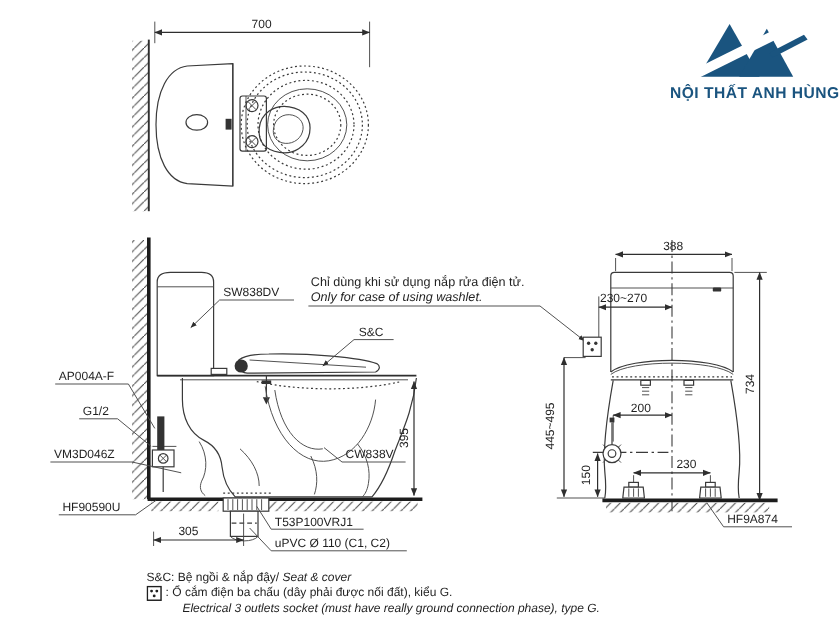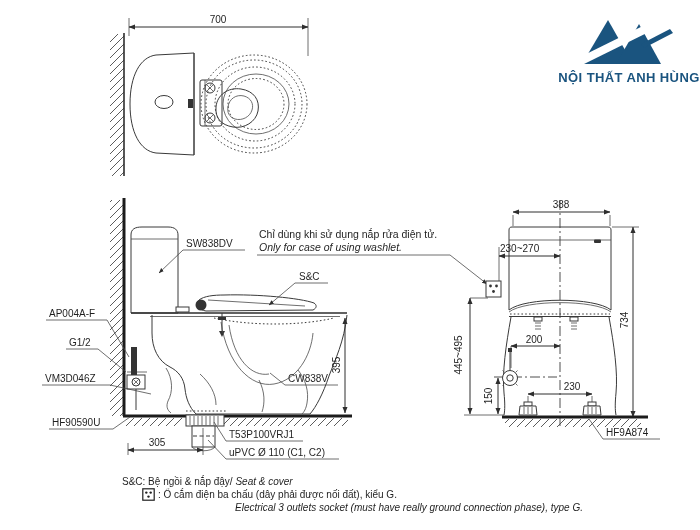--- a/index.html
+++ b/index.html
@@ -21,23 +21,23 @@
   .fdark{fill:#333333;stroke:none;}
   .t{font:10px "Liberation Sans",sans-serif;fill:#1f1f1f;}
   .tb{font:10.5px "Liberation Sans",sans-serif;fill:#1f1f1f;}
   .ti{font-style:italic;}
   .mid{text-anchor:middle;}
   .logo-fill{fill:#1a547f;}
   .brandt{font:bold 13px "Liberation Sans",sans-serif;letter-spacing:0.4px;fill:#1a547f;text-anchor:middle;}
   
   .notes{position:absolute;left:122px;top:475px;width:560px;color:#1f1f1f;font-size:10px;line-height:13px;}
   .nline{white-space:nowrap;}
-  .n2{margin-left:20px;display:flex;align-items:center;gap:3px;}
-  .n3{margin-left:14px;}
-  .it{font-style:italic;text-align:center;}
+  .n2{margin-left:0;display:flex;align-items:center;gap:3px;}
+  .n3{margin-left:30px;}
+  .it{font-style:italic;}
   .sock{flex:0 0 auto;}
 </style>
 </head>
 <body>
 
 <div class="page">
 
   <svg class="draw" width="700" height="530" viewBox="0 0 700 530">
     <defs>
       <pattern id="h1" width="8" height="8" patternUnits="userSpaceOnUse">

